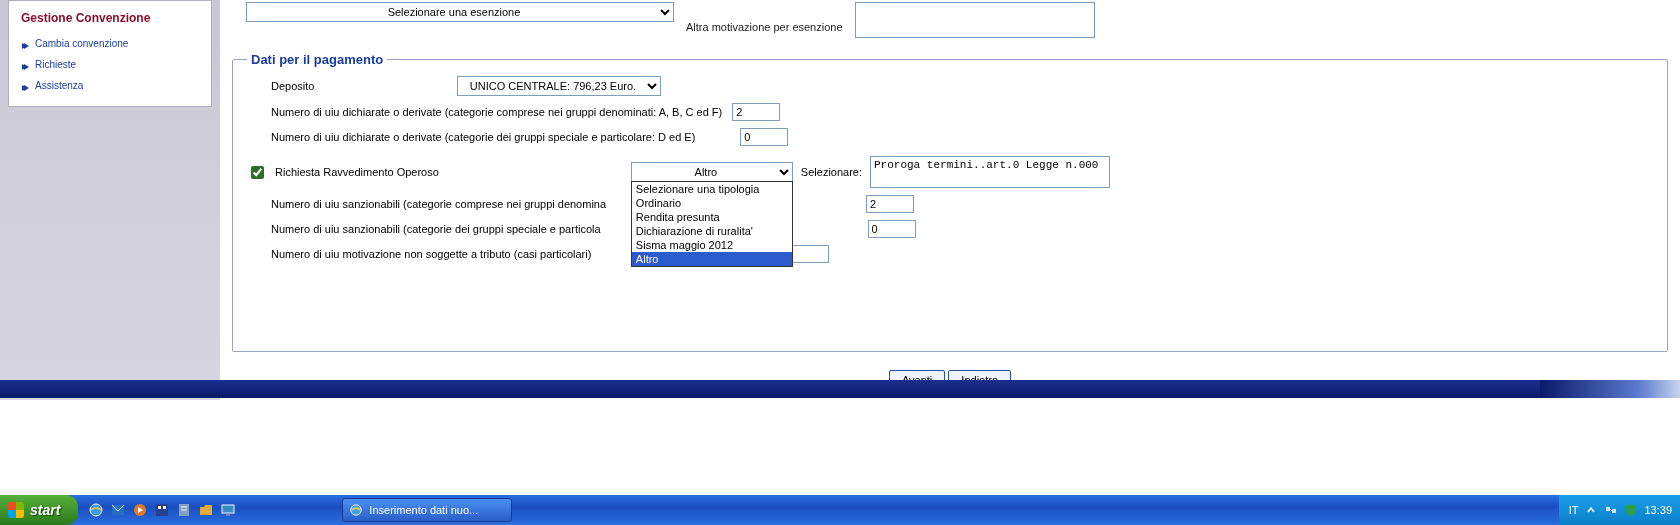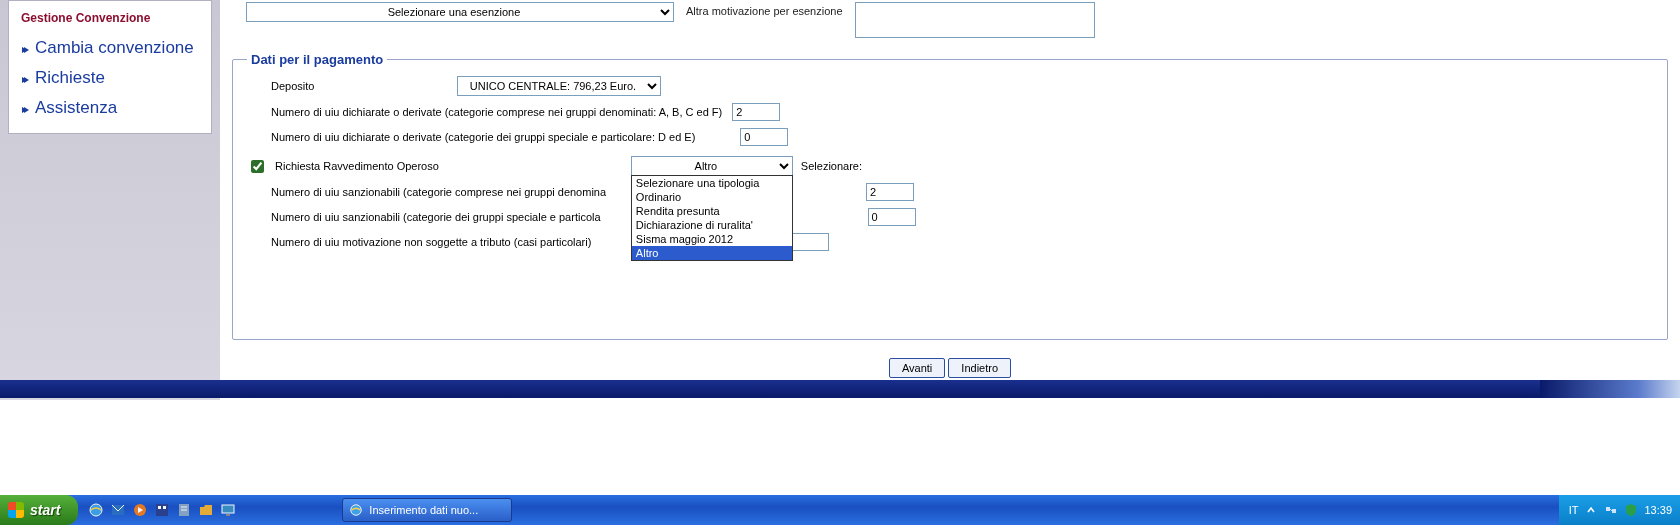--- a/index.html
+++ b/index.html
@@ -2,21 +2,21 @@
 <html><head>
 <meta charset="utf-8">
 <style>
   * { box-sizing: border-box; }
   body { margin: 0; padding: 0; font-family: Verdana, Arial, sans-serif; font-size: 11px; background: #fff; width: 1680px; height: 525px; overflow: hidden; position: relative; }
   .page { display: flex; height: 400px; }
   .sidebar-col { width: 220px; background: linear-gradient(#c9c7d3, #d8d6e0); padding: 0 8px 8px 8px; }
   .sidebar-box { background: #fff; border: 1px solid #b0b0c0; padding: 10px 12px; }
   .sidebar-title { color: #8b0f2f; font-weight: bold; font-size: 12px; margin-bottom: 8px; }
   .sidebar-item { display: flex; align-items: center; gap: 6px; padding: 5px 0; }
-  .sidebar-item a { color: #1a3c9e; text-decoration: none; font-size: 17px; }
+  .sidebar-item a { color: #1a3c9e; text-decoration: none; font-size: 10px; }
   .arrow-icon { width: 8px; height: 8px; display: inline-block; }
   .arrow-icon svg { width: 8px; height: 8px; }
   .main-col { flex: 1; padding: 0 12px 12px 12px; }
   .top-row { display: flex; align-items: flex-start; gap: 12px; margin: 2px 0 14px 0; padding-left: 14px; }
   .select-classic { font: 11px Arial; border: 1px solid #7b9ebd; background: #fff; height: 20px; padding: 1px 2px; text-align: center; }
   .select-classic.wide { width: 428px; }
   .label-sm { font-size: 11px; color: #222; }
   .textarea-classic { font: 11px Arial; border: 1px solid #7b9ebd; width: 240px; height: 36px; resize: none; }
   fieldset.pay { border: 1px solid #9aa6c8; border-radius: 2px; margin: 0; padding: 6px 14px 84px 14px; position: relative; }
   fieldset.pay legend { color: #1a3c9e; font-weight: bold; font-size: 13px; padding: 0 4px; }
@@ -82,21 +82,21 @@
         <a href="#">Assistenza</a>
       </div>
     </div>
   </div>
 
   <div class="main-col">
     <div class="top-row">
       <select class="select-classic wide">
         <option>Selezionare una esenzione</option>
       </select>
-      <span class="label-sm" style="padding-top:3px;">Altra motivazione per esenzione</span>
+      <span class="label-sm" style="padding-top:3px;margin-top:16px;">Altra motivazione per esenzione</span>
       <textarea class="textarea-classic" style=""></textarea>
     </div>
 
     <fieldset class="pay">
       <legend>Dati per il pagamento</legend>
 
       <div class="row">
         <span class="lbl-dep">Deposito</span>
         <select class="select-classic" style="width:204px;">
           <option>UNICO CENTRALE: 796,23 Euro.</option>
@@ -124,20 +124,21 @@
           <div class="dropdown-pop">
             <div>Selezionare una tipologia</div>
             <div>Ordinario</div>
             <div>Rendita presunta</div>
             <div>Dichiarazione di ruralita'</div>
             <div>Sisma maggio 2012</div>
             <div class="sel">Altro</div>
           </div>
         </span>
         <span>Selezionare:</span>
+        <textarea class="desc-area" style="">Proroga termini..art.0 Legge n.000</textarea>
       </div>
 
       <div class="row">
         <span class="lbl-long">Numero di uiu sanzionabili (categorie comprese nei gruppi denomina</span>
         <span style="width:240px;"></span>
         <input class="num-input" value="2" style="">
       </div>
 
       <div class="row">
         <span class="lbl-long">Numero di uiu sanzionabili (categorie dei gruppi speciale e particola</span>

